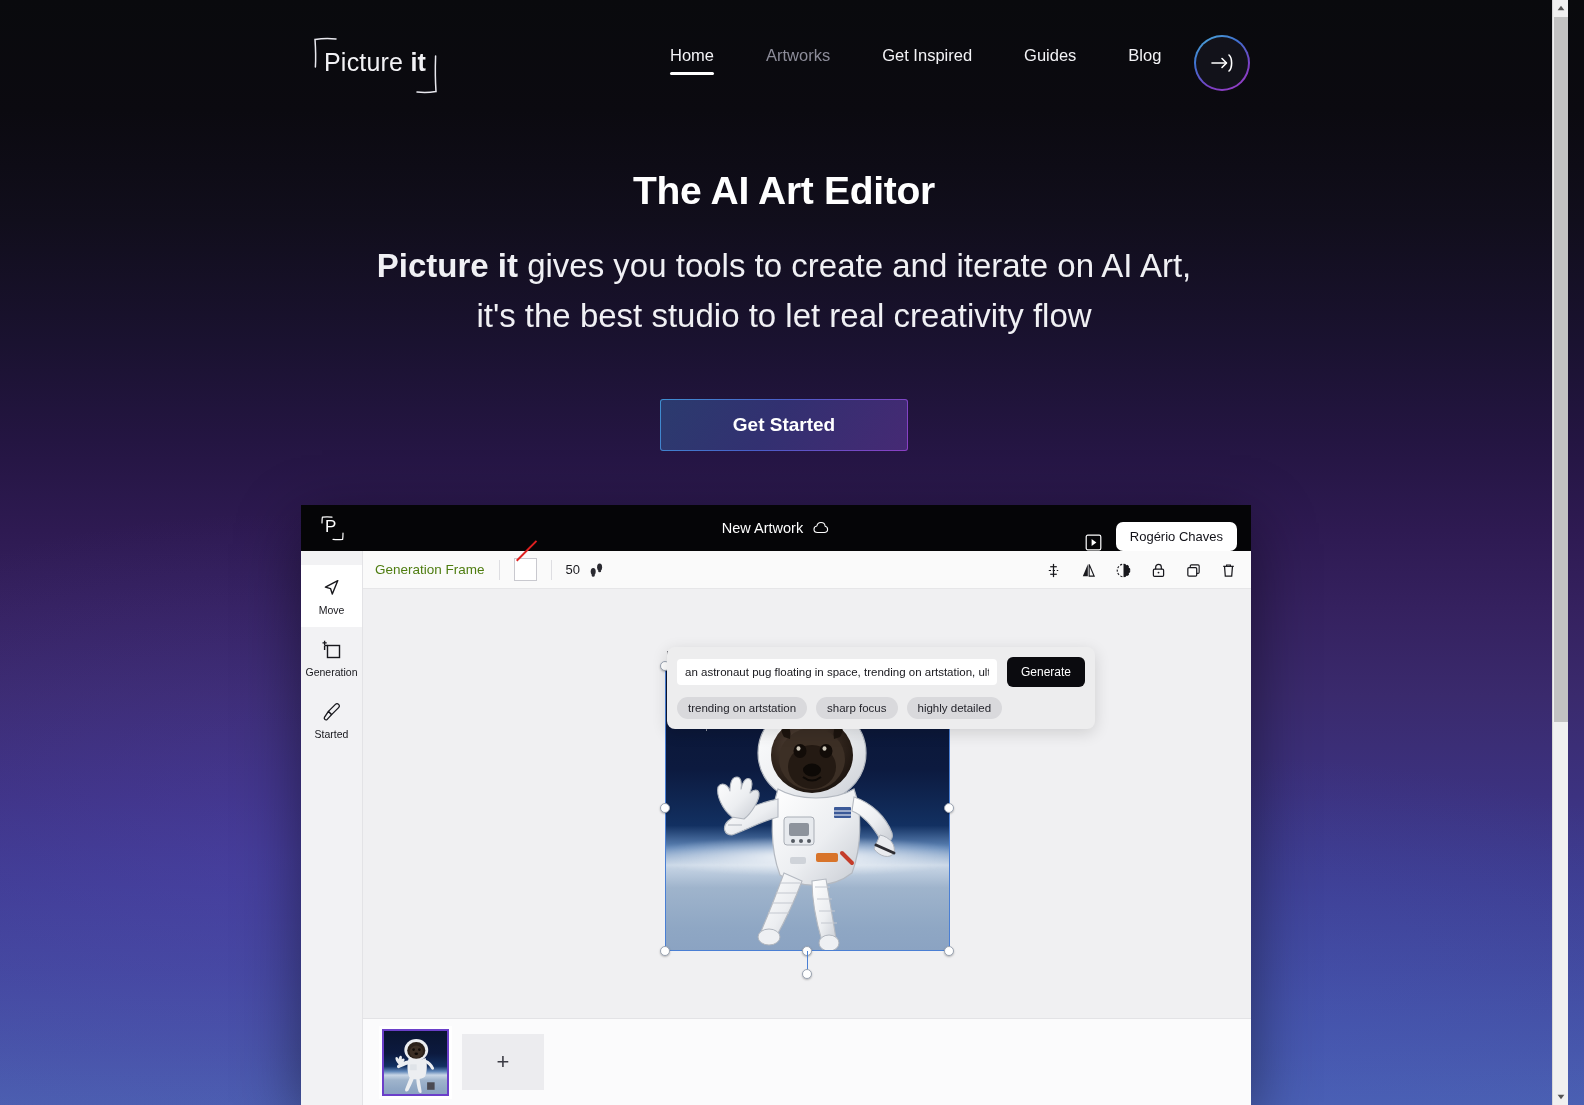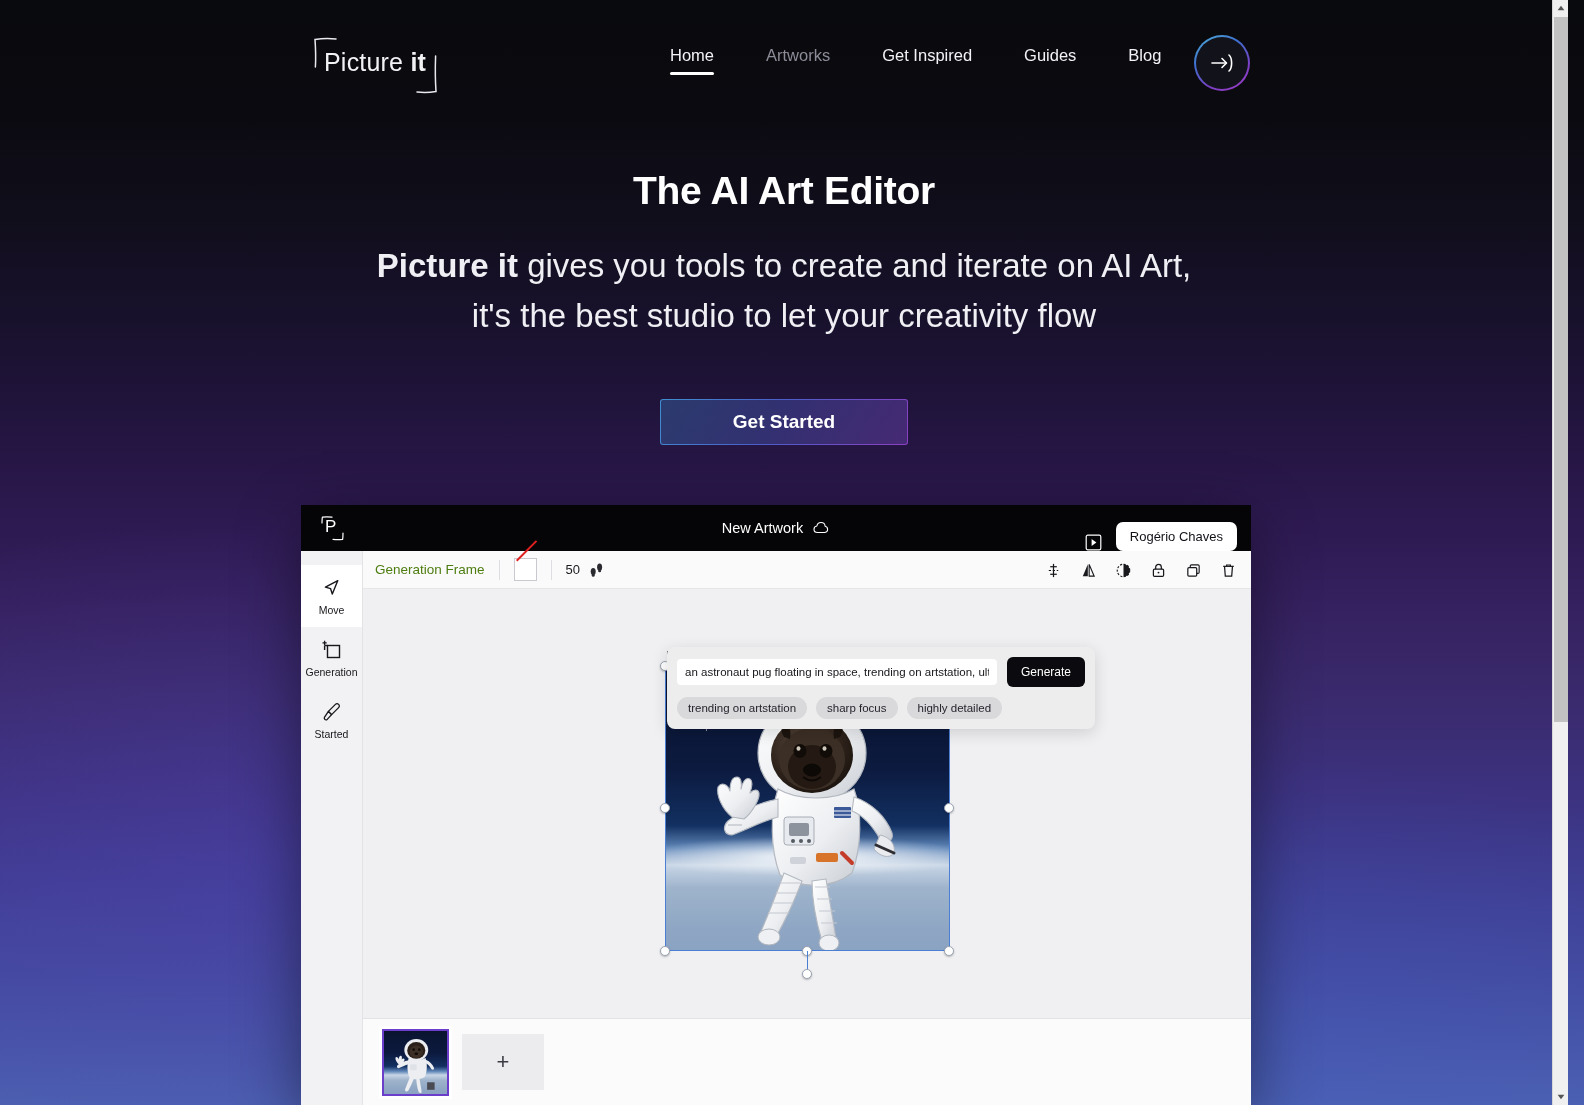--- a/index.html
+++ b/index.html
@@ -88,21 +88,21 @@
     color: #ffffff; font-size: 39px; font-weight: 700;
     letter-spacing: -0.3px; line-height: 1.2;
   }
   .hero-sub {
     margin-top: 26px; color: #f0f0f4;
     font-size: 33px; font-weight: 400; line-height: 1.52;
   }
   .hero-sub b { font-weight: 700; }
   .cta-wrap { margin-top: 58px; display: flex; justify-content: center; }
   .cta-btn {
-    width: 248px; height: 46px;
+    width: 248px; height: 52px;
     display: flex; align-items: center; justify-content: center;
     color: #ffffff; font-size: 19px; font-weight: 700;
     background:
       linear-gradient(135deg, rgba(38,38,86,0.80), rgba(52,36,96,0.80)) padding-box,
       linear-gradient(120deg, #3f8fd0 0%, #4a5ec9 45%, #8c3fc4 100%) border-box;
     border: 1.5px solid transparent;
     border-radius: 3px; cursor: pointer;
   }
 
   
@@ -318,21 +318,21 @@
       </svg>
     </div>
   </div>
 
   <div class="hero">
     <div class="hero-title">The AI Art Editor</div>
     <div class="hero-sub">
       <div>
         <b>Picture it</b><span> gives you tools to create and iterate on AI Art,</span>
       </div>
-      <div>it's the best studio to let your creativity flow</div>
+      <div>it's the best studio to let real creativity flow</div>
     </div>
     <div class="cta-wrap">
       <div class="cta-btn">Get Started</div>
     </div>
   </div>
 
   <div class="app-window">
 
     <div class="app-bar">
       <div class="app-logo">

